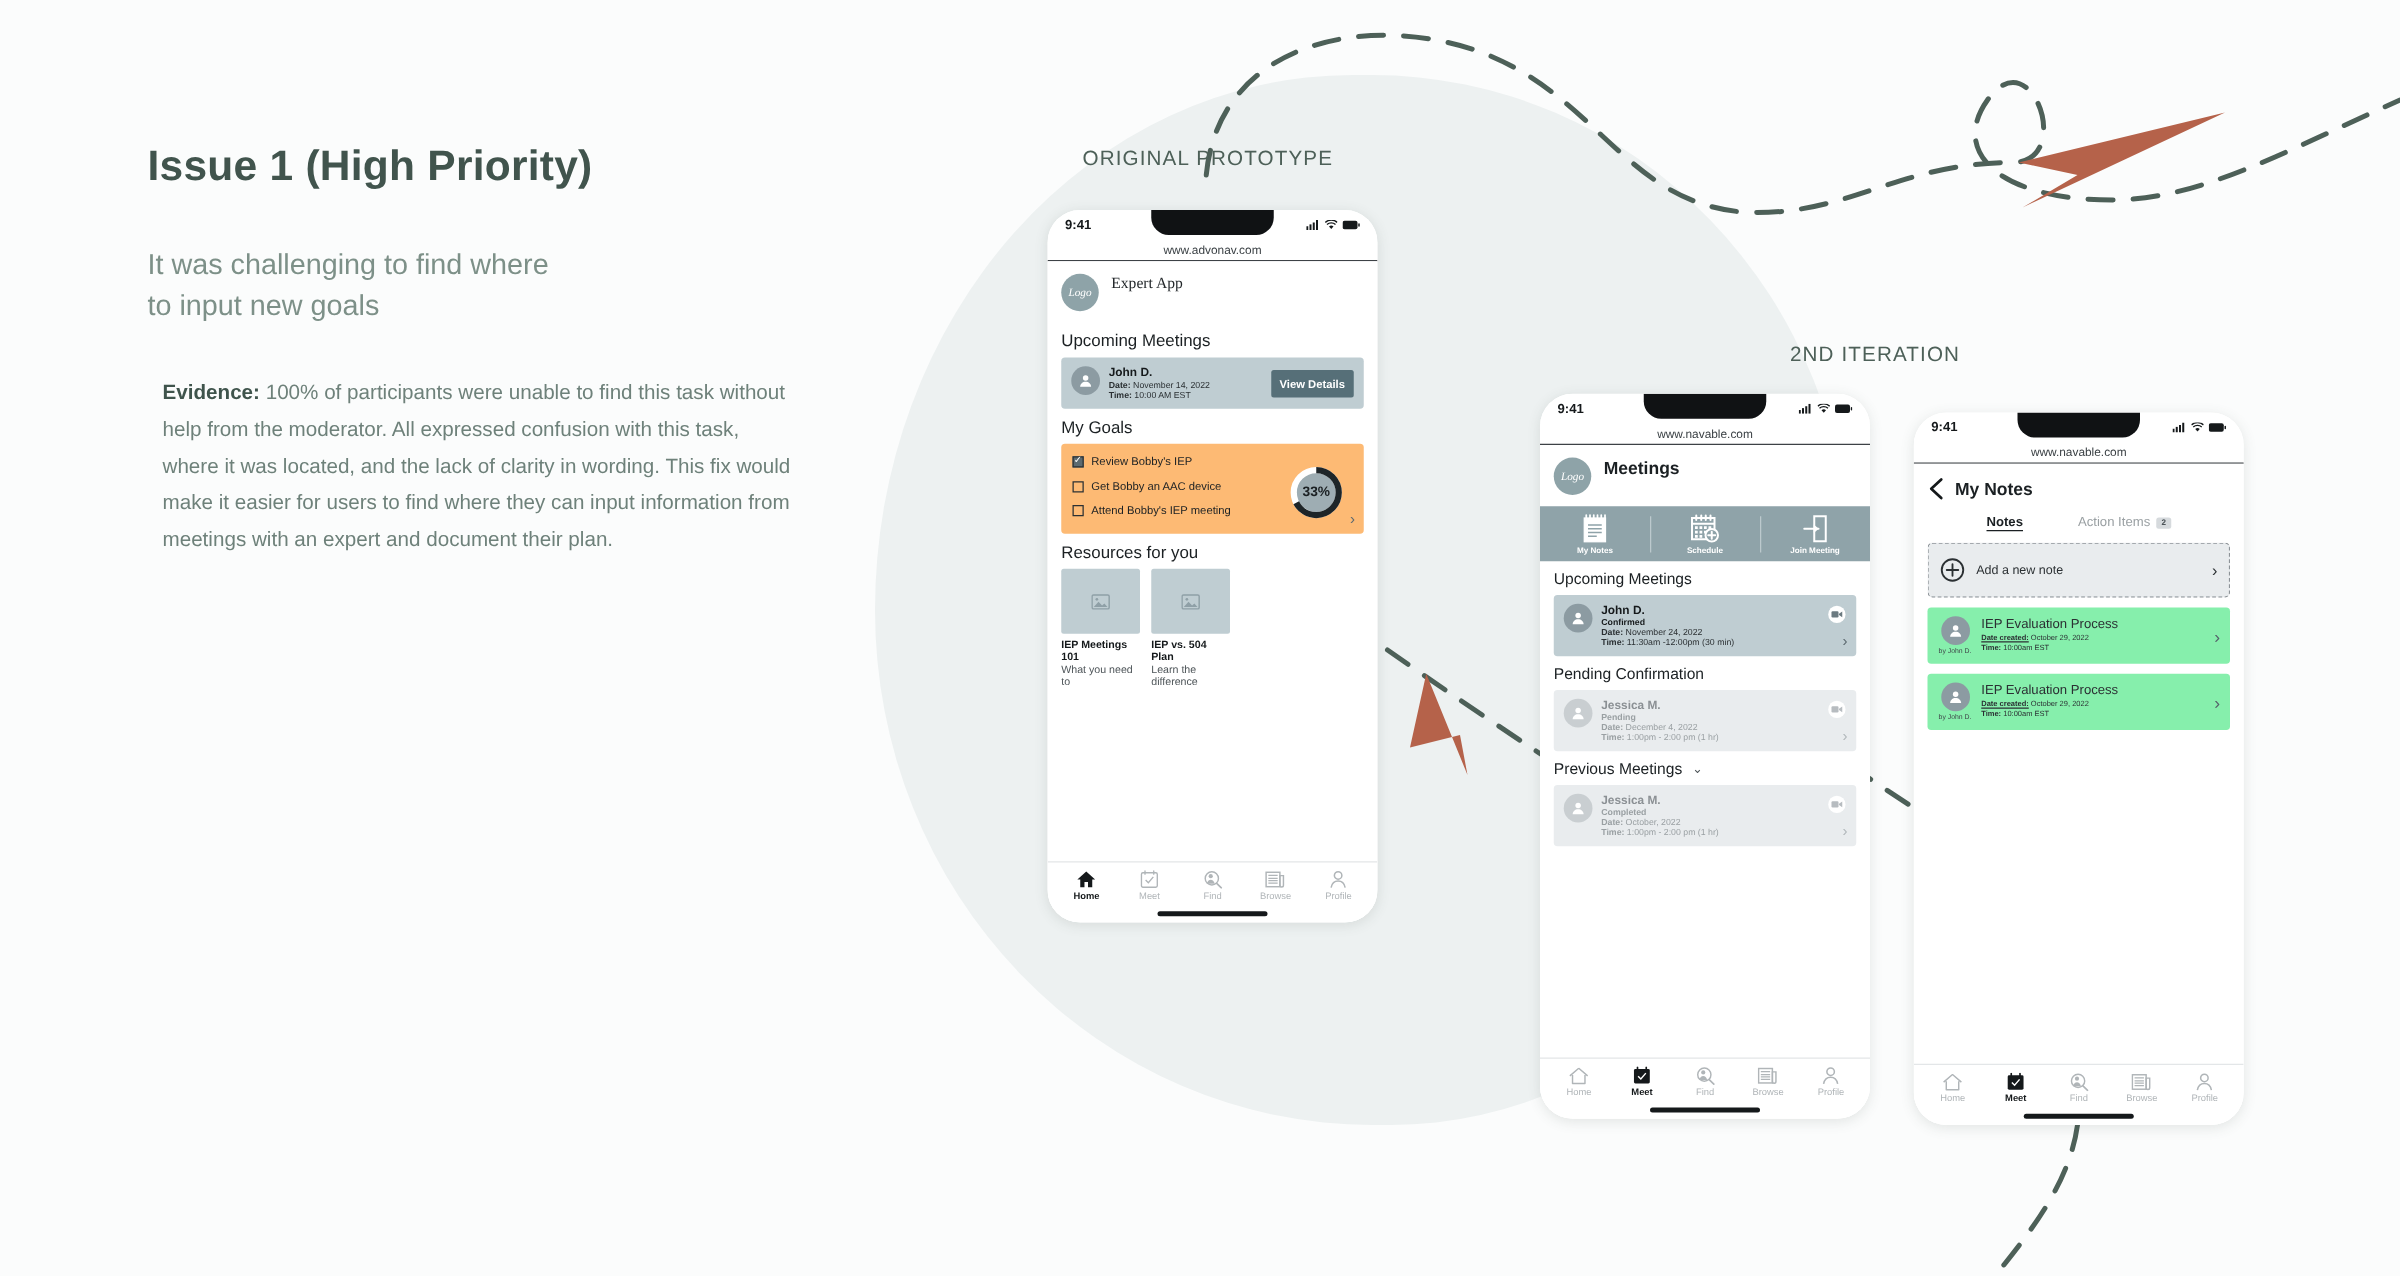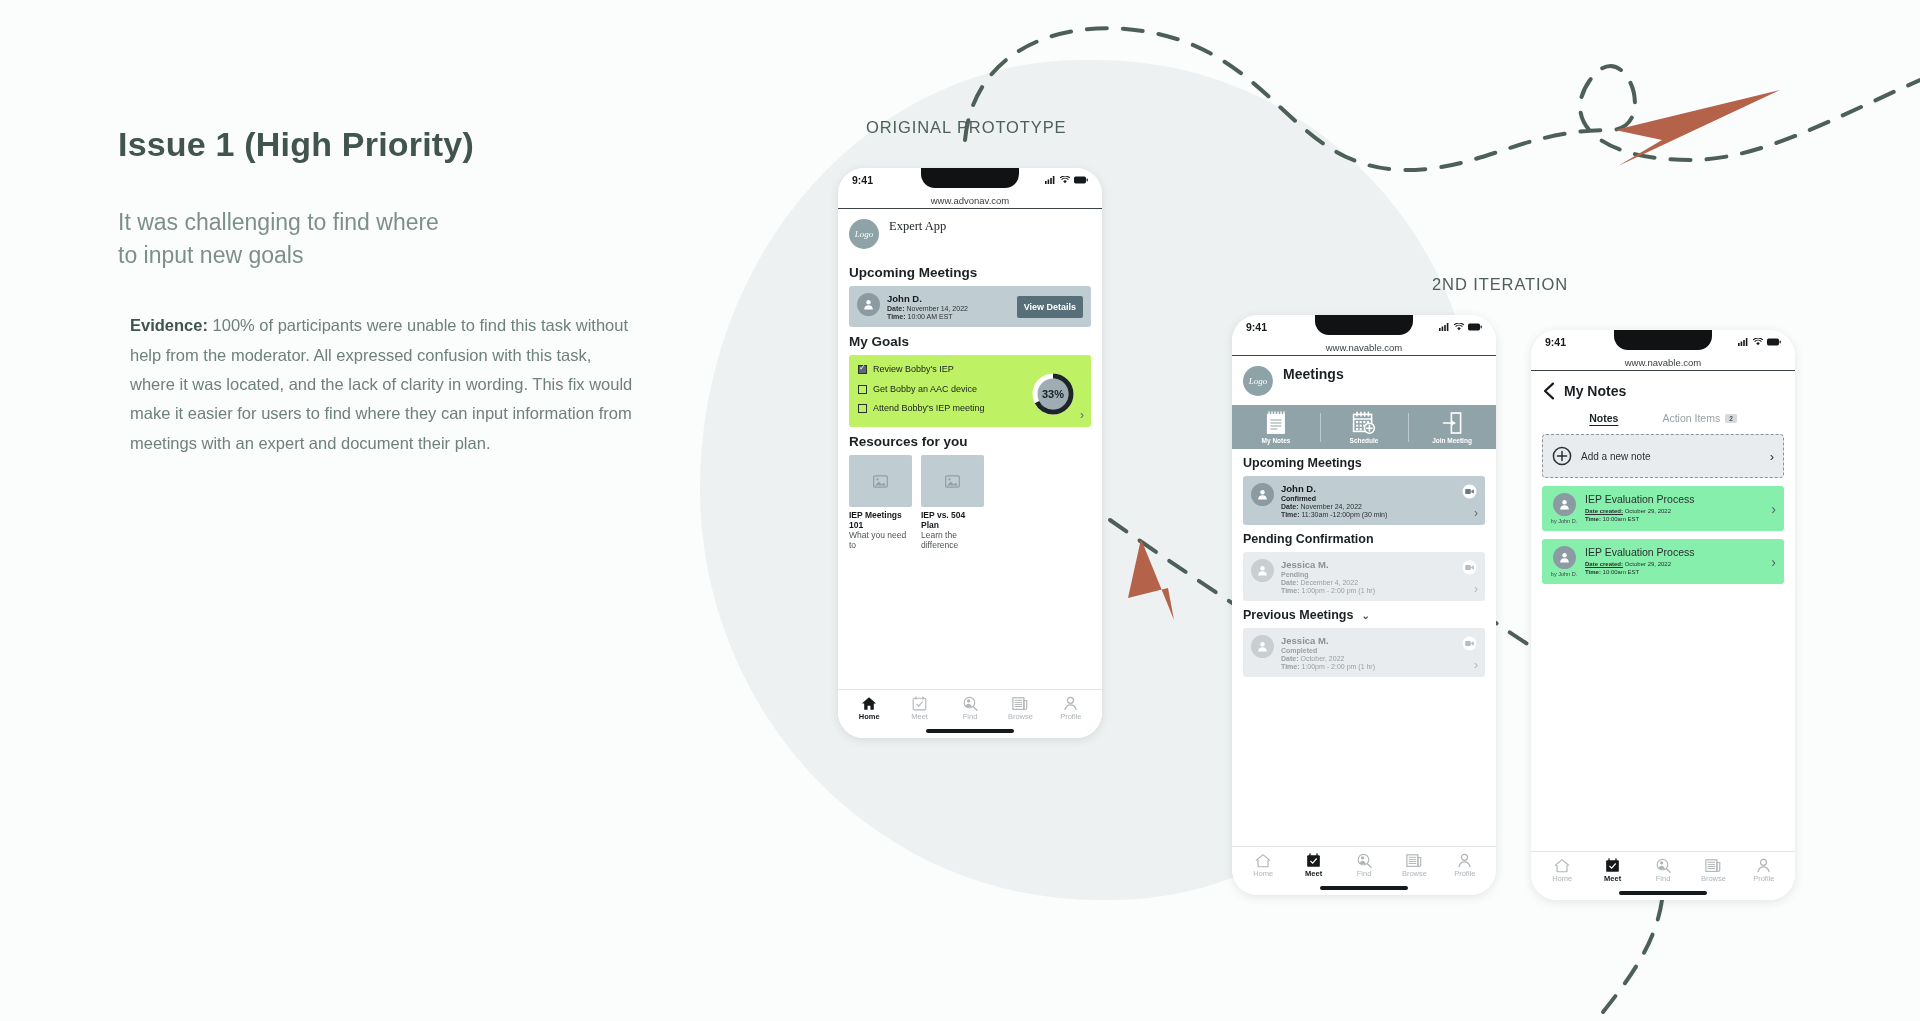--- a/index.html
+++ b/index.html
@@ -13,21 +13,21 @@
     position: absolute;
     left: 700px; top: 60px;
     width: 780px; height: 840px;
     background: #edf1f1;
     border-radius: 50% 50% 48% 52% / 52% 48% 50% 50%;
     z-index: 0;
   }
   .bgsvg { position: absolute; left: 0; top: 0; width: 1920px; height: 1021px; z-index: 1; pointer-events: none; }
 
   
-  .left-col { position: absolute; left: 118px; top: 125px; width: 520px; z-index: 3; }
+  .left-col { position: absolute; left: 118px; top: 114px; width: 520px; z-index: 3; }
   .issue-title {
     font-size: 34px; font-weight: bold; color: #41544d; letter-spacing: .2px;
   }
   .issue-sub {
     margin-top: 42px; font-size: 23px; line-height: 1.42; color: #7d9088; font-weight: 400;
   }
   .para { margin-top: 40px; font-size: 16.5px; line-height: 1.78; color: #6e817a; margin-left: 12px; }
   .para + .para { margin-top: 26px; }
   .para b { color: #3f544c; font-weight: bold; }
 
@@ -73,21 +73,21 @@
   
   .apphead { display: flex; align-items: flex-start; gap: 10px; padding: 10px 0 9px 0; }
   .logo {
     width: 30px; height: 30px; border-radius: 50%; background: #8ea3a8;
     color: #fff; font-style: italic; font-size: 9px; font-family: "Liberation Serif", serif;
     display: flex; align-items: center; justify-content: center;
   }
   .appname { font-family: "Liberation Serif", serif; font-size: 12.5px; color: #23282b; }
   .screentitle { font-size: 14px; font-weight: bold; color: #1b2023; }
 
-  .sect-h { font-size: 13.5px; font-weight: bold; color: #1b2023; margin: 7px 0 6px 0; }
+  .sect-h { font-size: 13.5px; font-weight: normal; color: #1b2023; margin: 7px 0 6px 0; }
   .sect-h.sm { font-size: 12.5px; }
 
   .card {
     background: #bfcdd2; border-radius: 3px; padding: 7px 8px;
     display: flex; gap: 7px; position: relative; margin-bottom: 4px;
   }
   .card.light { background: #e9ecee; }
   .avatar {
     width: 23px; height: 23px; border-radius: 50%; background: #8c9ba2;
     flex: none; display:flex; align-items:center; justify-content:center;
@@ -103,21 +103,21 @@
   .card.light .cline { color: #9aa0a3; }
   .btn-view {
     align-self: center; background: #566f78; color: #fff; font-size: 9px; font-weight: bold;
     padding: 6px 7px; border-radius: 2px; border: none; cursor: pointer;
   }
   .chev-r { position:absolute; right:7px; bottom:6px; color:#5d6a70; font-size:12px; line-height:1; }
   .card.light .chev-r { color:#b2b8bb; }
   .cam { position: absolute; right: 8px; top: 8px; }
 
   
-  .goalcard { background:#bef264; border-radius:3px; padding:9px 9px 4px 9px; position:relative; display:flex; }
+  .goalcard { background:#fdba74; border-radius:3px; padding:9px 9px 4px 9px; position:relative; display:flex; }
   .goals { flex:1; }
   .goal { display:flex; gap:6px; align-items:flex-start; margin-bottom:8px; }
   .cb { width:9px; height:9px; border:1.3px solid #2b3033; flex:none; margin-top:1px; background:transparent; }
   .cb.on { background:#5c6a70; border-color:#2b3033; position:relative; }
   .cb.on:after { content:"✓"; position:absolute; left:0; top:-3px; font-size:8px; color:#fff; }
   .goal-t { font-size: 9px; color:#1b2023; line-height:1.3; }
   .ring { width:50px; height:50px; position:relative; align-self:center; margin-right:4px; }
   .ring .pct { position:absolute; inset:0; display:flex; align-items:center; justify-content:center;
                font-size:11px; font-weight:bold; color:#1b2023; }
 

